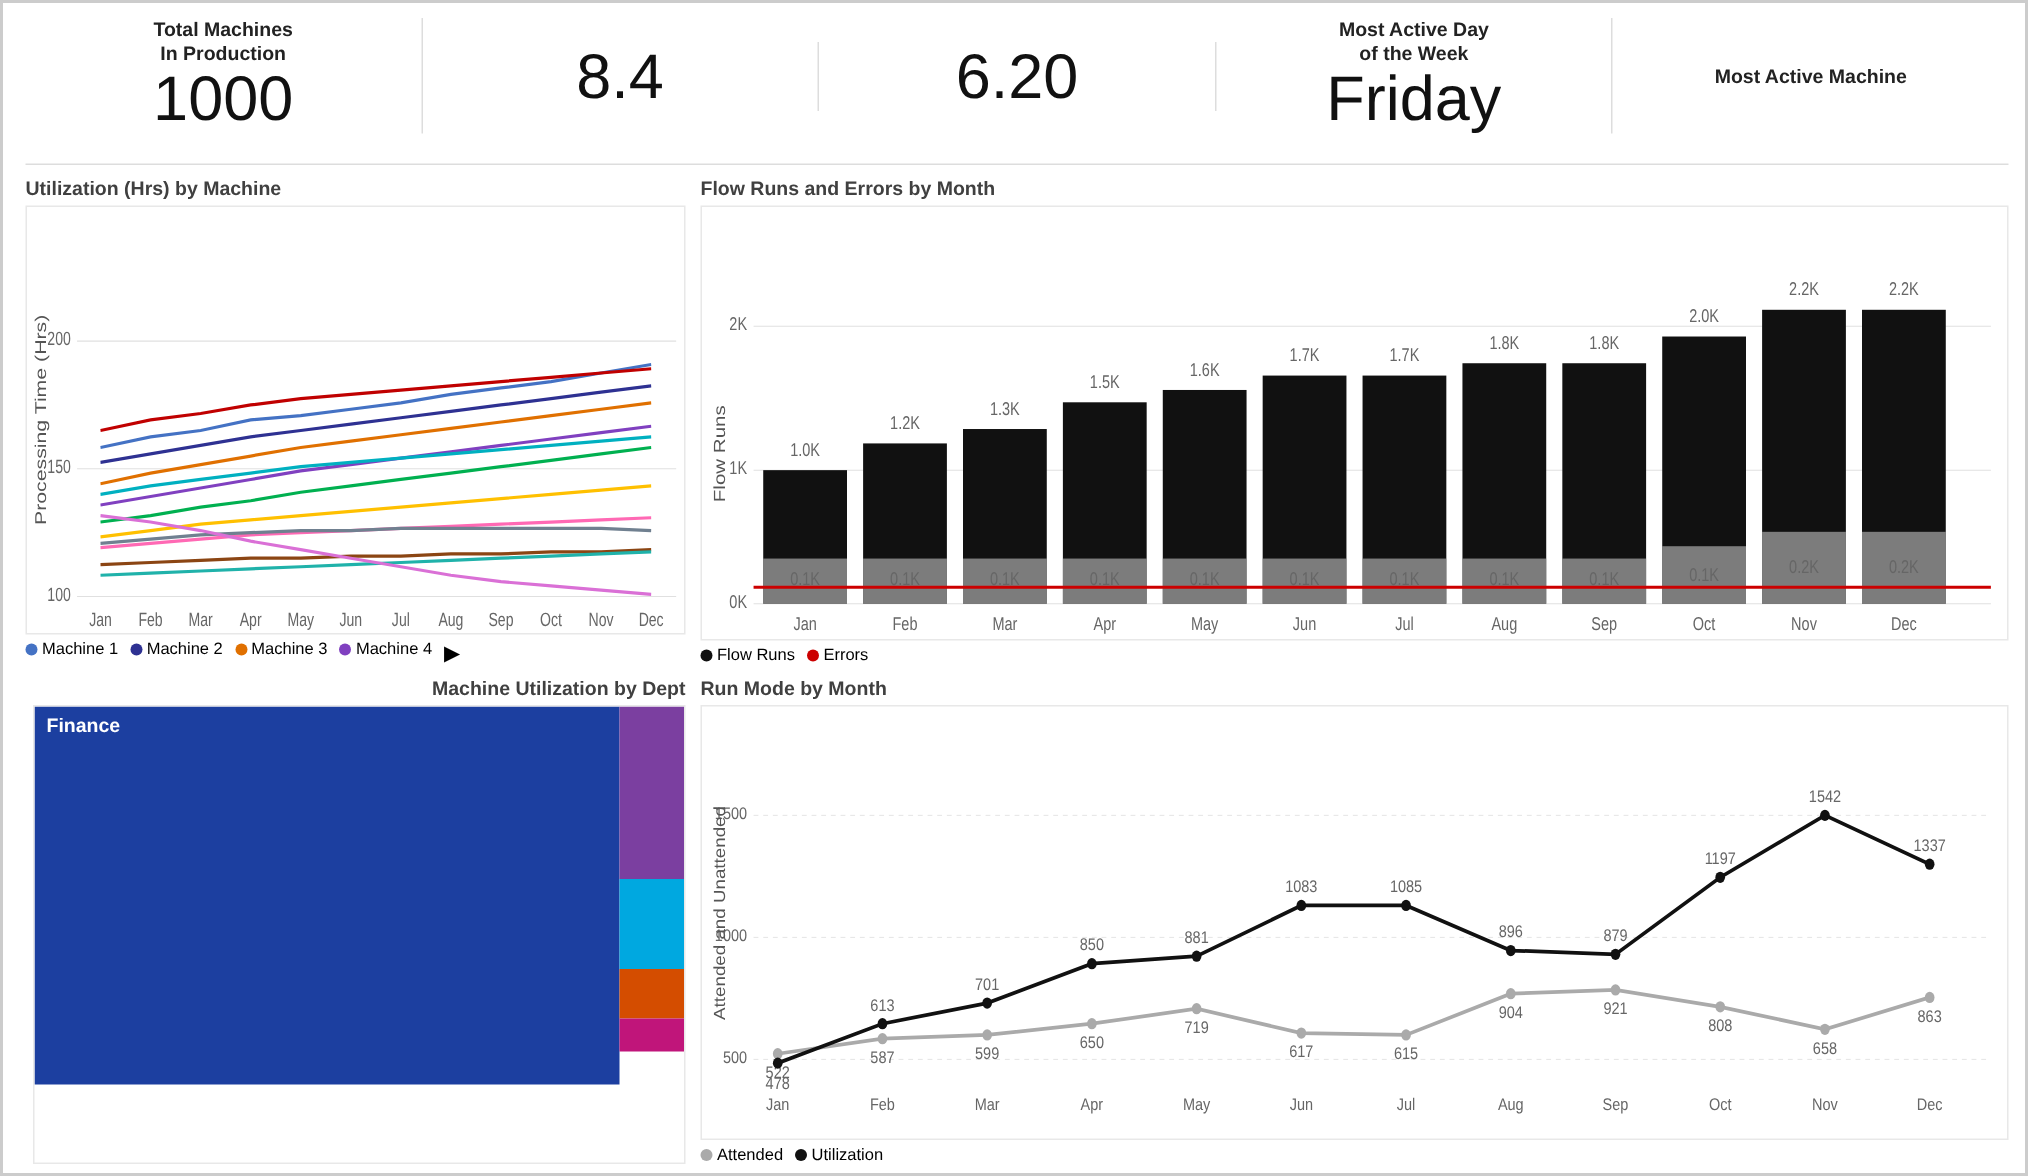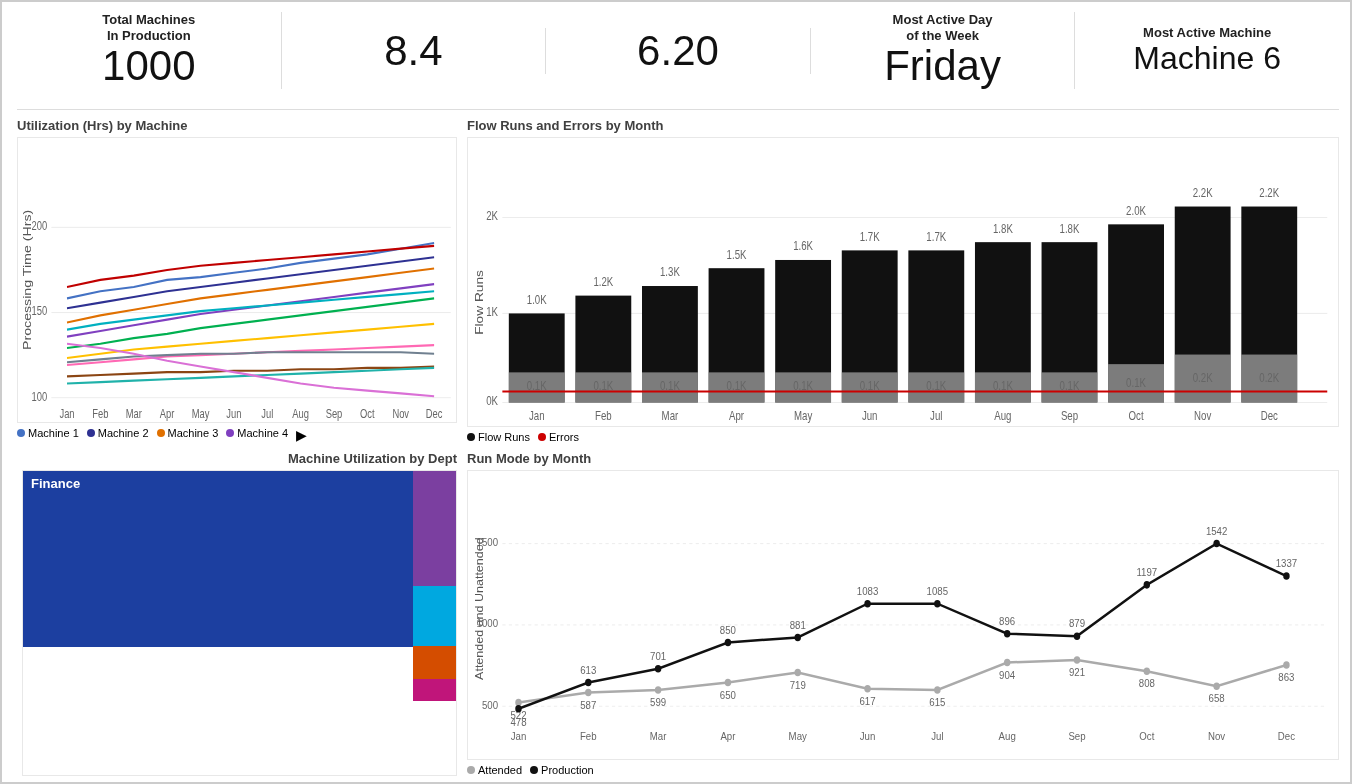--- a/index.html
+++ b/index.html
@@ -129,21 +129,20 @@
     </div>
     <div class="kpi-item">
       <div class="kpi-value">6.20</div>
     </div>
     <div class="kpi-item">
       <div class="kpi-label">Most Active Day<br>of the Week</div>
       <div class="kpi-value">Friday</div>
     </div>
     <div class="kpi-item">
       <div class="kpi-label">Most Active Machine</div>
-      <div class="kpi-value kpi-value-medium">Machine 6</div>
     </div>
   </div>
 
   <div class="charts-row">
 
     <div class="chart-panel" style="flex: 0 0 440px;">
       <div class="chart-title">Utilization (Hrs) by Machine</div>
       <div class="chart-area">
         <svg viewBox="0 0 420 200" preserveAspectRatio="none">
 
@@ -310,21 +309,21 @@
       </div>
     </div>
   </div>
 
   <div class="charts-row">
 
     <div class="chart-panel" style="flex: 0 0 440px; align-items: flex-end;">
       <div class="chart-title">Machine Utilization by Dept</div>
       <div class="treemap-area" style="position: relative; width: 435px; height: 230px; border: 1px solid #e8e8e8;">
 
-        <div style="position:absolute; left:0; top:0; width:390px; height:176px; background:#1c3fa0; color:white; font-size:13px; font-weight:700; padding:5px 8px;">
+        <div style="position:absolute; left:0; top:0; width:390px; height:252px; background:#1c3fa0; color:white; font-size:13px; font-weight:700; padding:5px 8px;">
           <span>Finance</span>
         </div>
 
         <div style="position:absolute; left:390px; top:0; width:45px; height:115px; background:#7b3fa0;"></div>
         <div style="position:absolute; left:390px; top:115px; width:45px; height:60px; background:#00a8e0;"></div>
         <div style="position:absolute; left:390px; top:175px; width:45px; height:33px; background:#d44d00;"></div>
         <div style="position:absolute; left:390px; top:208px; width:45px; height:22px; background:#c0157a;"></div>
       </div>
     </div>
 
@@ -412,19 +411,19 @@
           <text x="762" y="215" class="axis-label" text-anchor="middle">Dec</text>
         </svg>
       </div>
       <div class="legend">
         <div class="legend-item">
           <span class="legend-dot" style="background:#aaa;"></span>
           <span>Attended</span>
         </div>
         <div class="legend-item">
           <span class="legend-dot" style="background:#111;"></span>
-          <span>Production</span>
+          <span>Utilization</span>
         </div>
       </div>
     </div>
   </div>
 
 </div>
 
 </body></html>

